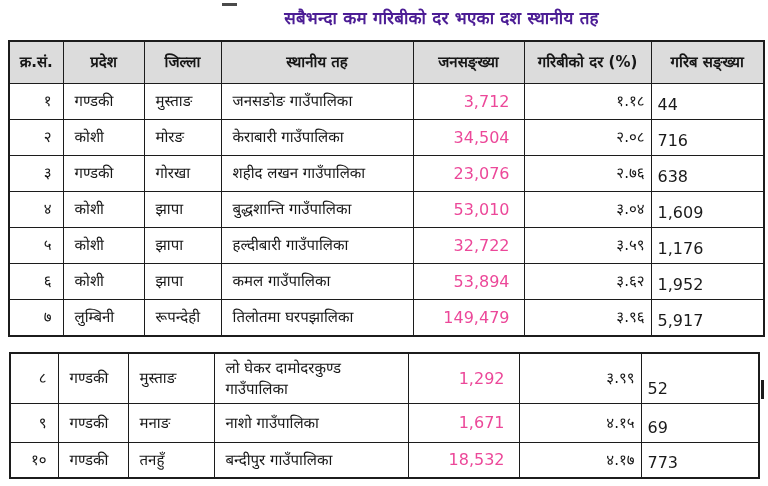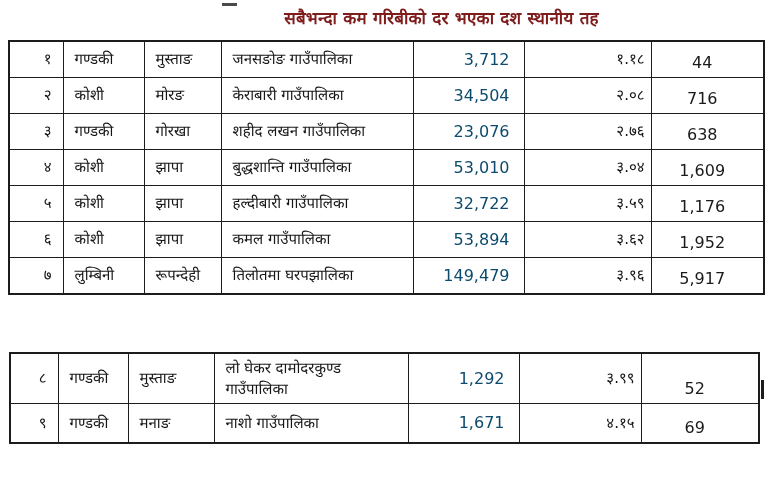--- a/index.html
+++ b/index.html
@@ -3,21 +3,21 @@
 <meta charset="utf-8">
 <style>
   html,body{margin:0;padding:0;}
   body{
     width:768px;height:486px;position:relative;background:#ffffff;
     font-family:"DejaVu Sans", sans-serif;color:#161616;overflow:hidden;
   }
   .title{
     position:absolute;top:6px;left:0;width:100%;box-sizing:border-box;
     padding-left:115px;text-align:center;font-size:17px;font-weight:bold;
-    letter-spacing:0.2px;color:#7f1d1d;
+    letter-spacing:0.2px;color:#4c1d95;
   }
   .stray-dash{
     position:absolute;left:222px;top:3px;width:15px;height:3px;background:#4a4a4a;
   }
   .stray-bar{
     position:absolute;left:761px;top:380px;width:3px;height:19px;background:#1c1c1c;
   }
   table{
     position:absolute;border-collapse:collapse;table-layout:fixed;
     border:2px solid #1c1c1c;
@@ -32,42 +32,51 @@
     background:#dcdcdc;font-weight:bold;text-align:center;
     height:41px;vertical-align:middle;font-size:15px;
   }
   .t1 td{height:32px;}
   .t2 .row-tall td{height:46px;}
   .t2 .row-mid  td{height:35px;}
   .t2 .row-std  td{height:31px;}
   td.sn  {text-align:right;padding-right:11px;vertical-align:middle;}
   td.txt {text-align:left;padding-left:11px;vertical-align:middle;}
   td.num {text-align:right;padding-right:14px;vertical-align:middle;
-          font-size:16px;color:#0c4a6e;}
+          font-size:16px;color:#ec4899;}
   td.rate{text-align:right;vertical-align:middle;}
-  td.poor{text-align:center;padding-right:16px;vertical-align:bottom;
+  td.poor{text-align:left;padding-right:16px;vertical-align:bottom;
           padding-bottom:3px;font-size:16px;color:#1a1a1a;}
 </style>
 </head>
 <body>
 
 <div class="stray-dash"></div>
 <div class="title">सबैभन्दा कम गरिबीको दर भएका दश स्थानीय तह</div>
 
 <table class="t1">
   <colgroup>
     <col style="width:54px">
       <col style="width:81px">
       <col style="width:77px">
     <col style="width:192px">
       <col style="width:111px">
       <col style="width:127px">
     <col style="width:113px">
   </colgroup>
   <tbody>
+      <tr>
+    <th>क्र.सं.</th>
+    <th>प्रदेश</th>
+    <th>जिल्ला</th>
+    <th>स्थानीय तह</th>
+    <th>जनसङ्ख्या</th>
+    <th>गरिबीको दर (%)</th>
+    <th>गरिब सङ्ख्या</th>
+  </tr>
   <tr>
     <td class="sn">१</td>
     <td class="txt">गण्डकी</td>
     <td class="txt">मुस्ताङ</td>
     <td class="txt">जनसङोङ गाउँपालिका</td>
     <td class="num">3,712</td>
     <td class="rate">१.१८</td>
     <td class="poor">44</td>
   </tr>
   <tr>
@@ -149,16 +158,25 @@
   </tr>
   <tr class="row-mid">
     <td class="sn">९</td>
     <td class="txt">गण्डकी</td>
     <td class="txt">मनाङ</td>
     <td class="txt">नाशो गाउँपालिका</td>
     <td class="num">1,671</td>
     <td class="rate">४.१५</td>
     <td class="poor">69</td>
   </tr>
+  <tr class="row-std">
+    <td class="sn">१०</td>
+    <td class="txt">गण्डकी</td>
+    <td class="txt">तनहुँ</td>
+    <td class="txt">बन्दीपुर गाउँपालिका</td>
+    <td class="num">18,532</td>
+    <td class="rate">४.१७</td>
+    <td class="poor">773</td>
+  </tr>
 </tbody>
   </table>
 
 <div class="stray-bar"></div>
 
 </body></html>

